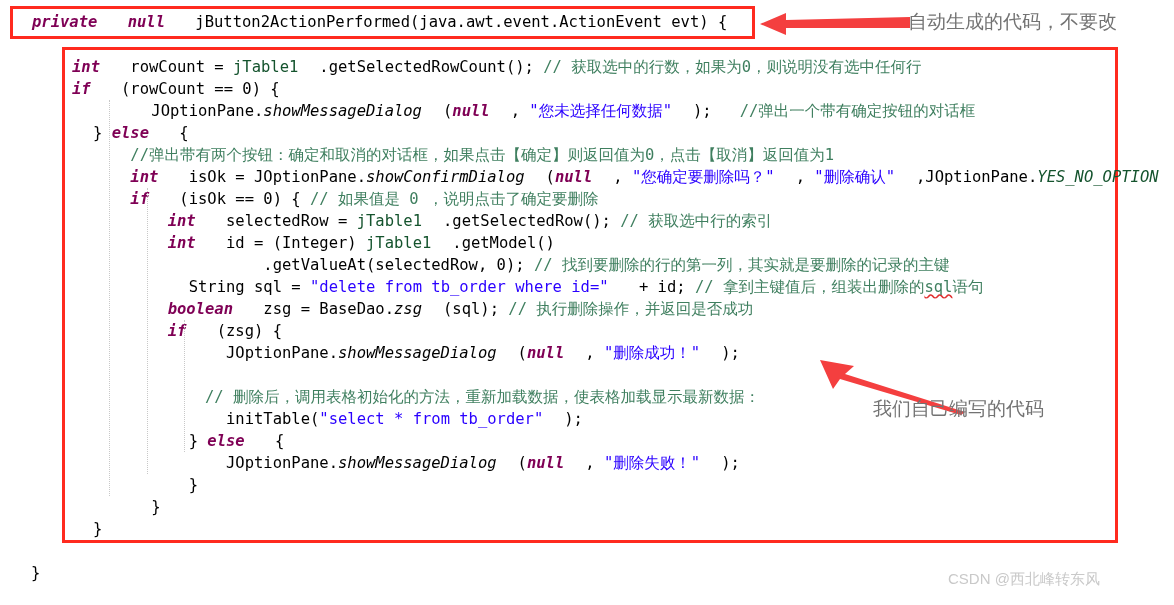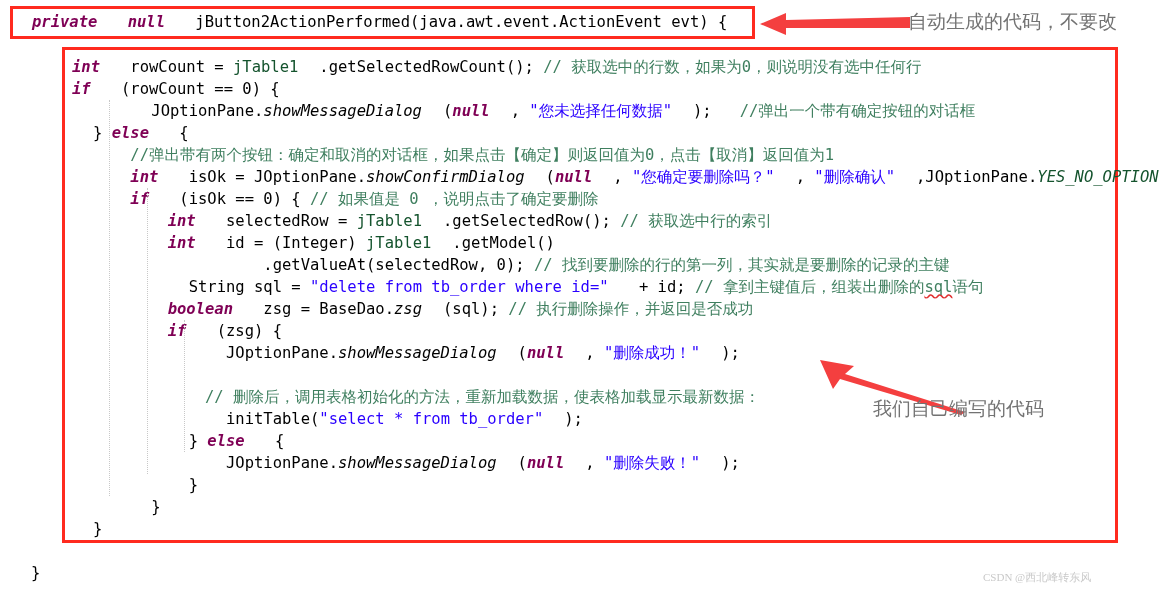--- a/index.html
+++ b/index.html
@@ -98,25 +98,24 @@
 
   .arrow-svg { position: absolute; overflow: visible; }
   #annot-top-arrow { left: 760px; top: 8px; }
   #annot-mid-arrow { left: 820px; top: 360px; }
 
   
   #watermark {
     position: absolute;
     left: 948px;
     top: 570px;
-    font-family: Liberation Serif, serif;
-    font-size: 11px;
+    font-family: Liberation Sans, sans-serif;
+    font-size: 15px;
     color: #c9c9c9;
     white-space: nowrap;
-    margin-left: 35px;
   }
 </style>
 </head>
 <body>
 
 <div id="signature-box"></div>
 <div id="signature-text" class="code"><span class="kw">private</span><span class="plain"> </span><span class="kw">null</span><span class="plain"> jButton2ActionPerformed(java.awt.event.ActionEvent evt) {</span></div>
 
 <div id="code-box"></div>
 <div id="code-lines" class="code"><div class="line"><span class="kw">int</span><span class="plain"> rowCount = </span><span class="field">jTable1</span><span class="plain">.getSelectedRowCount(); </span><span class="cmt">// 获取选中的行数，如果为0，则说明没有选中任何行</span></div><div class="line"><span class="kw">if</span><span class="plain"> (rowCount == 0) {</span></div><div class="line"><span class="plain">    </span><span class="plain">JOptionPane.</span><span class="method">showMessageDialog</span><span class="plain">(</span><span class="kw">null</span><span class="plain">, </span><span class="str">"您未选择任何数据"</span><span class="plain">);   </span><span class="cmt">//弹出一个带有确定按钮的对话框</span></div><div class="line"><span class="plain">} </span><span class="kw">else</span><span class="plain"> {</span></div><div class="line"><span class="plain">    </span><span class="cmt">//弹出带有两个按钮：确定和取消的对话框，如果点击【确定】则返回值为0，点击【取消】返回值为1</span></div><div class="line"><span class="plain">    </span><span class="kw">int</span><span class="plain"> isOk = JOptionPane.</span><span class="method">showConfirmDialog</span><span class="plain">(</span><span class="kw">null</span><span class="plain">, </span><span class="str">"您确定要删除吗？"</span><span class="plain">, </span><span class="str">"删除确认"</span><span class="plain">,JOptionPane.</span><span class="static">YES_NO_OPTION</span><span class="plain">);</span></div><div class="line"><span class="plain">    </span><span class="kw">if</span><span class="plain"> (isOk == 0) { </span><span class="cmt">// 如果值是 0 ，说明点击了确定要删除</span></div><div class="line"><span class="plain">        </span><span class="kw">int</span><span class="plain"> selectedRow = </span><span class="field">jTable1</span><span class="plain">.getSelectedRow(); </span><span class="cmt">// 获取选中行的索引</span></div><div class="line"><span class="plain">        </span><span class="kw">int</span><span class="plain"> id = (Integer) </span><span class="field">jTable1</span><span class="plain">.getModel()</span></div><div class="line"><span class="plain">                </span><span class="plain">.getValueAt(selectedRow, 0); </span><span class="cmt">// 找到要删除的行的第一列，其实就是要删除的记录的主键</span></div><div class="line"><span class="plain">        </span><span class="plain">String sql = </span><span class="str">"delete from tb_order where id="</span><span class="plain"> + id; </span><span class="cmt">// 拿到主键值后，组装出删除的</span><span class="cmt squiggle">sql</span><span class="cmt">语句</span></div><div class="line"><span class="plain">        </span><span class="kw">boolean</span><span class="plain"> zsg = BaseDao.</span><span class="method">zsg</span><span class="plain">(sql); </span><span class="cmt">// 执行删除操作，并返回是否成功</span></div><div class="line"><span class="plain">        </span><span class="kw">if</span><span class="plain"> (zsg) {</span></div><div class="line"><span class="plain">            </span><span class="plain">JOptionPane.</span><span class="method">showMessageDialog</span><span class="plain">(</span><span class="kw">null</span><span class="plain">, </span><span class="str">"删除成功！"</span><span class="plain">);</span></div><div class="line">&nbsp;</div><div class="line"><span class="plain">            </span><span class="cmt">// 删除后，调用表格初始化的方法，重新加载数据，使表格加载显示最新数据：</span></div><div class="line"><span class="plain">            </span><span class="plain">initTable(</span><span class="str">"select * from tb_order"</span><span class="plain">);</span></div><div class="line"><span class="plain">        </span><span class="plain">} </span><span class="kw">else</span><span class="plain"> {</span></div><div class="line"><span class="plain">            </span><span class="plain">JOptionPane.</span><span class="method">showMessageDialog</span><span class="plain">(</span><span class="kw">null</span><span class="plain">, </span><span class="str">"删除失败！"</span><span class="plain">);</span></div><div class="line"><span class="plain">        </span><span class="plain">}</span></div><div class="line"><span class="plain">    </span><span class="plain">}</span></div><div class="line"><span class="plain">}</span></div></div>

